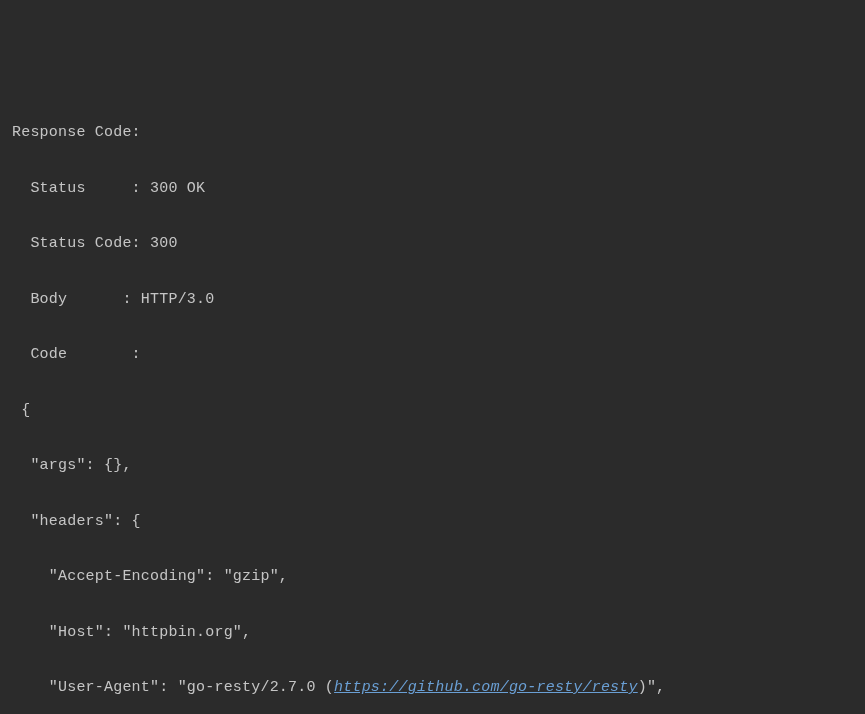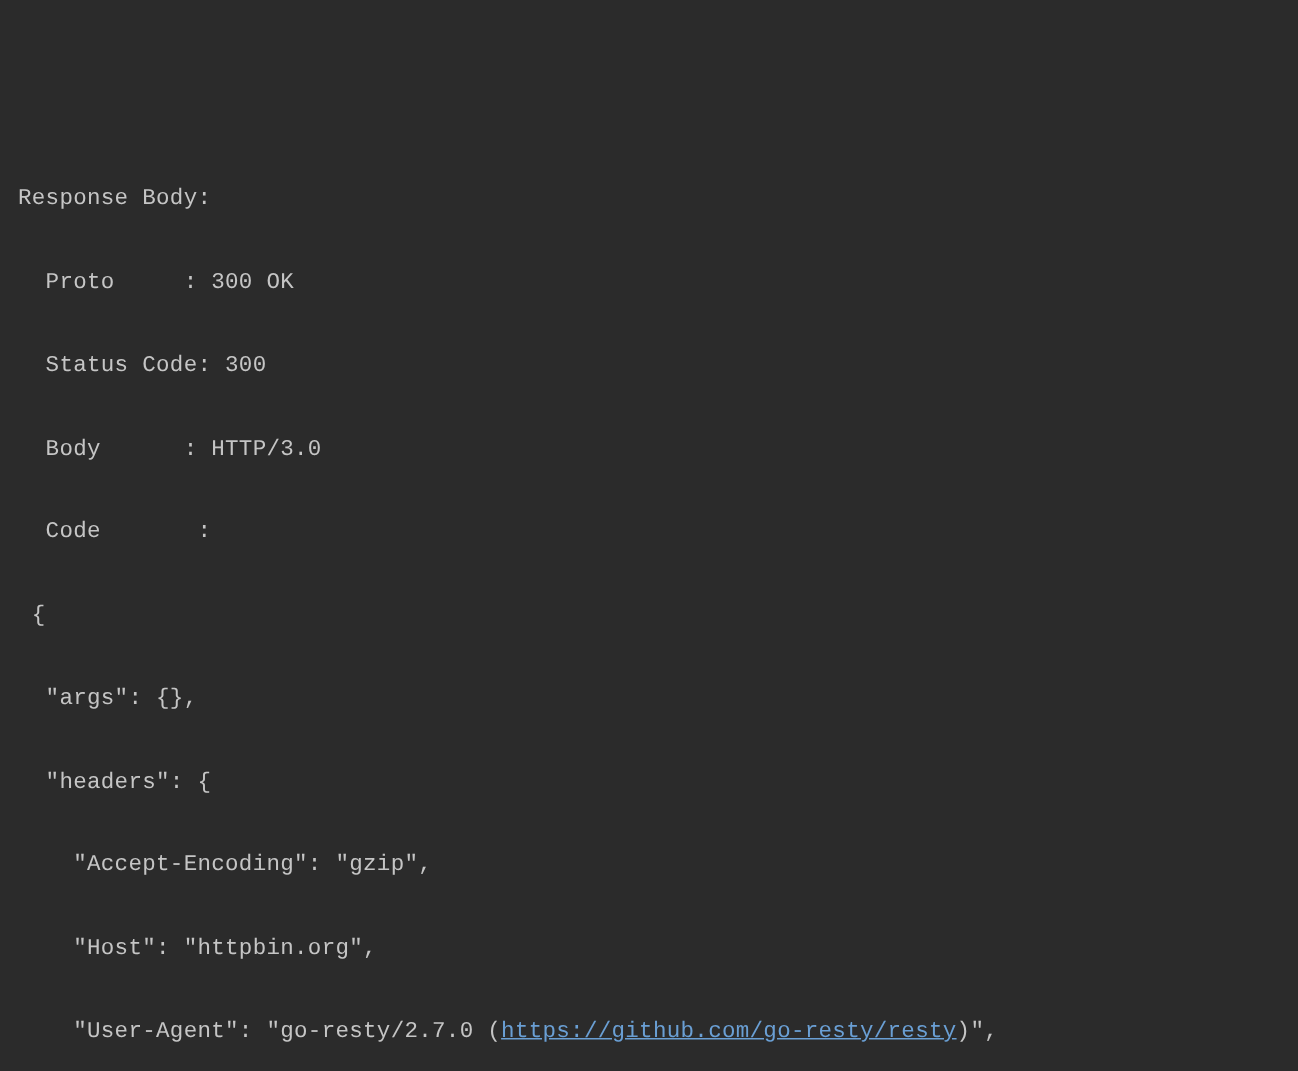--- a/index.html
+++ b/index.html
@@ -13,29 +13,30 @@
       width: 865px;
       height: 714px;
       overflow: hidden;
       white-space: pre;
       letter-spacing: 0.2px;
     }
     .link {
       color: #6a9fd4;
       text-decoration: underline;
       cursor: pointer;
+      font-style: italic;
     }
   </style>
 </head>
 <body>
 
 
 
-<div>Response Body:</div>
-<div><span>  Proto     :</span><span> 300 OK</span></div>
+<div>Response Code:</div>
+<div><span>  Status     :</span><span> 300 OK</span></div>
 <div><span>  Status Code:</span><span> 300</span></div>
 <div><span>  Body      :</span><span> HTTP/3.0</span></div>
 <div><span>  Code       :</span></div>
 <div> {</div>
 <div>  "args": {},</div>
 <div>  "headers": {</div>
 <div>    "Accept-Encoding": "gzip",</div>
 <div>    "Host": "httpbin.org",</div>
 <div><span>    "User-Agent": "go-resty/2.7.0 (</span><span class="link">https://github.com/go-resty/resty</span><span>)",</span></div>
 

